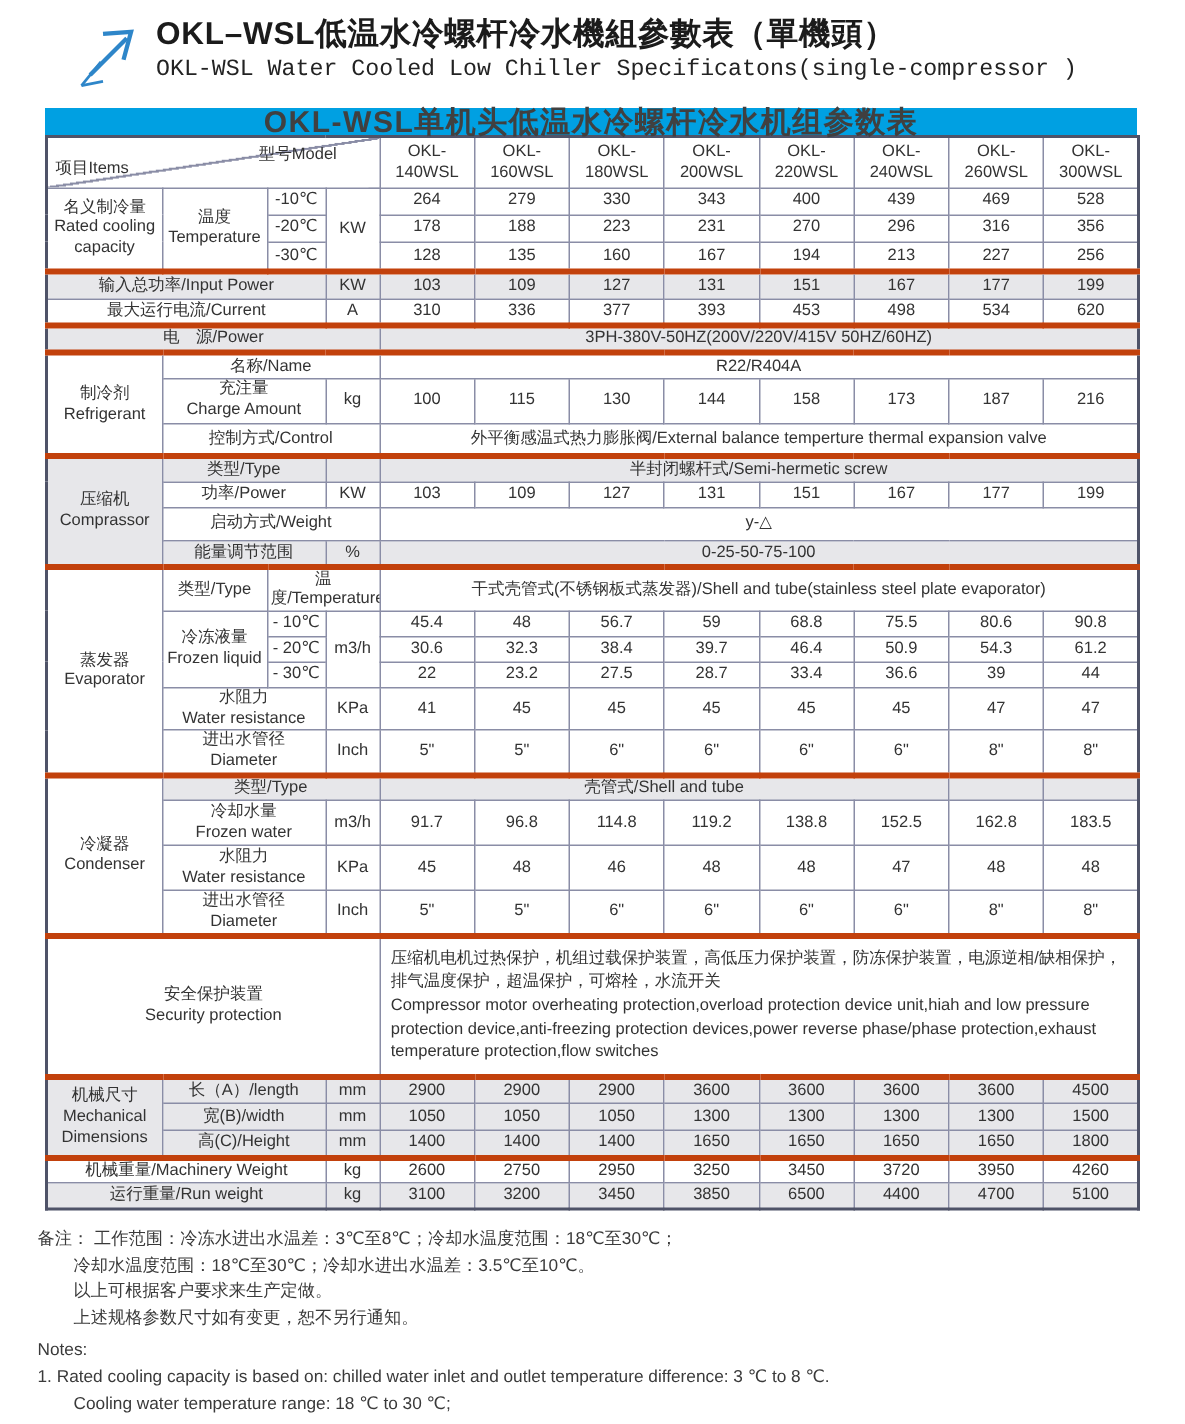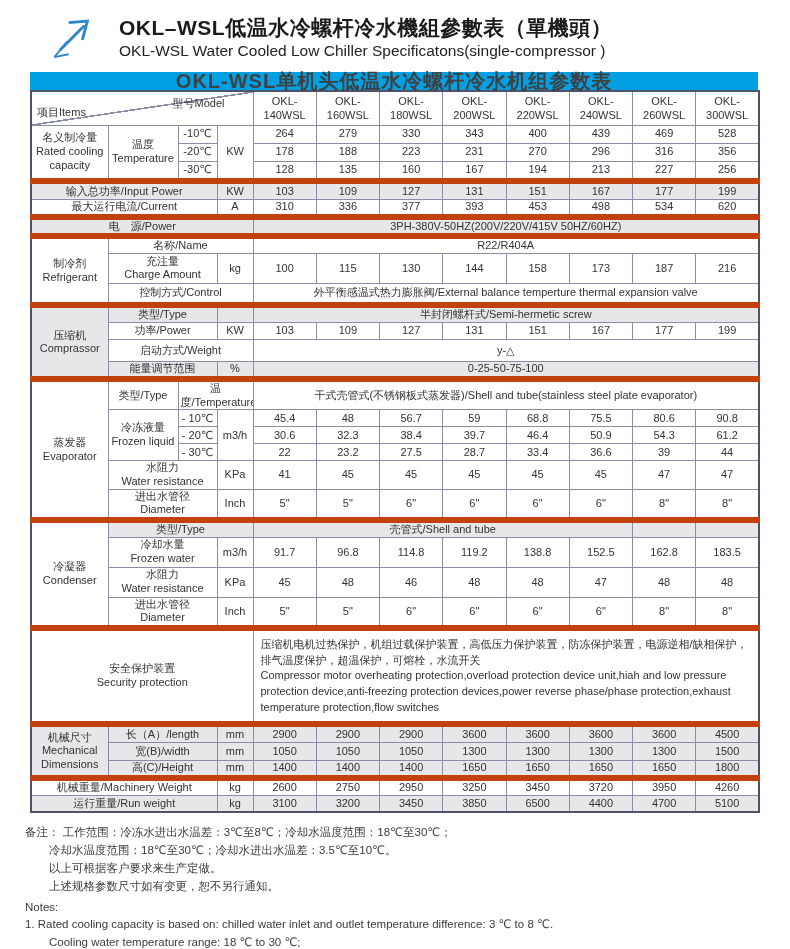--- a/index.html
+++ b/index.html
@@ -1,31 +1,31 @@
 <!DOCTYPE html>
 <html><head>
 <meta charset="utf-8">
 <style>
   html,body{margin:0;padding:0;}
   body{width:790px;height:949px;background:#ffffff;font-family:"Liberation Sans","DejaVu Sans",sans-serif;color:#333;}
-  .page-header{display:flex;align-items:flex-end;gap:23px;padding:10px 0 0 50px;}
+  .page-header{display:flex;align-items:flex-start;gap:8px;padding:10px 0 0 50px;}
   .brand-arrow{width:46px;height:46px;margin-top:4px;flex:0 0 auto;}
   .t1{font-size:21px;font-weight:600;color:#1b1b1b;letter-spacing:.5px;line-height:1.25;}
-  .t2{font-size:15.5px;color:#232323;margin-top:1px;}
+  .t2{font-size:15.5px;color:#232323;margin-top:1px;font-family:Liberation Mono, monospace;}
   .banner{margin:12px 0 0 30px;width:728px;height:18px;background:#00a0e2;color:#404040;
     display:flex;align-items:center;justify-content:center;font-size:20px;font-weight:600;
     letter-spacing:1px;box-sizing:border-box;}
   table.spec{margin-left:30px;width:728px;border-collapse:collapse;table-layout:fixed;
     font-size:11px;border:2px solid #4f5368;}
   td,th{border:1px solid #8a8da6;text-align:center;vertical-align:middle;padding:0 2px;
     line-height:1.22;font-weight:400;overflow:hidden;}
   tr.gray{background:#e7e7ea;}
   .cell-gray{background:#e7e7ea;}
   .cell-white{background:#ffffff;}
-  tr.bt td,tr.bt th{border-top:6px solid #c2410c;}
+  tr.bt td,tr.bt th{border-top:4px solid #c2410c;}
   tr.h17{height:17px}tr.h18{height:18px}tr.h20{height:20px}tr.h22{height:22px}
   tr.h26{height:26px}tr.h27{height:27px}tr.h30{height:30px}tr.h34{height:34px}tr.h82{height:82px}
   th.corner{position:relative;padding:0;
     background-image:linear-gradient(to bottom right,transparent calc(50% - .8px),#8a8da6 calc(50% - .8px),#8a8da6 calc(50% + .8px),transparent calc(50% + .8px));}
   .ci{position:absolute;left:5px;top:14px;font-size:11px;}
   .cm{position:absolute;right:28px;top:5px;font-size:11px;}
   .model-th div{line-height:1.3;}
   .sec-text{text-align:left;padding:6px 7px;line-height:1.42;}
   .sec-text div{margin:0;}
   .lbl2 div{line-height:1.25;}

